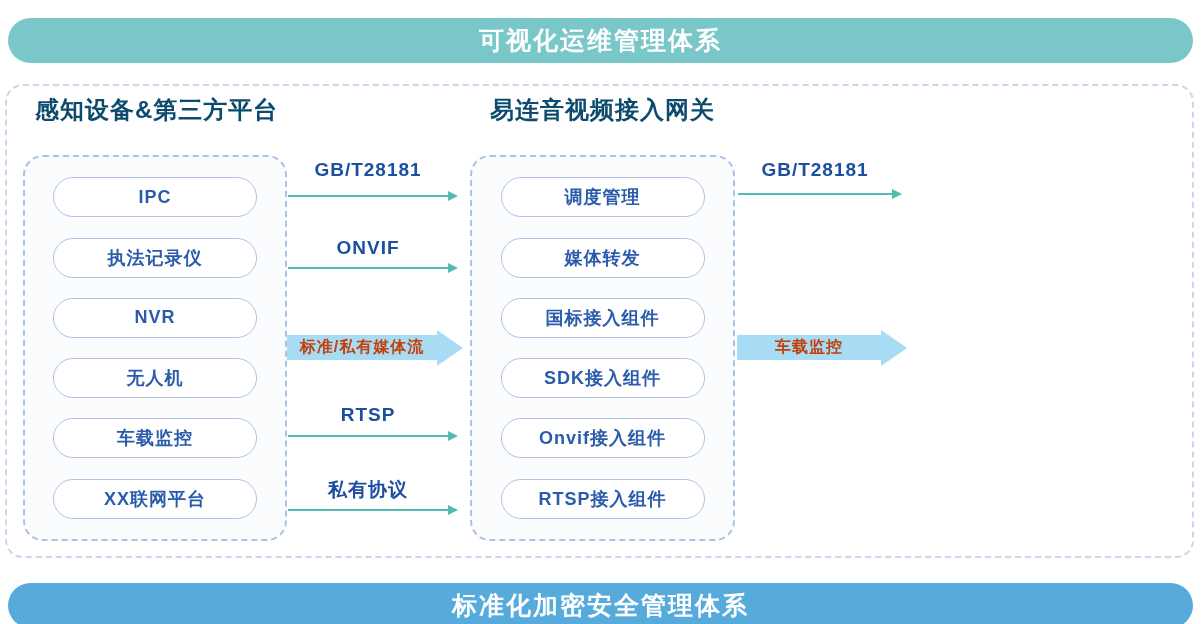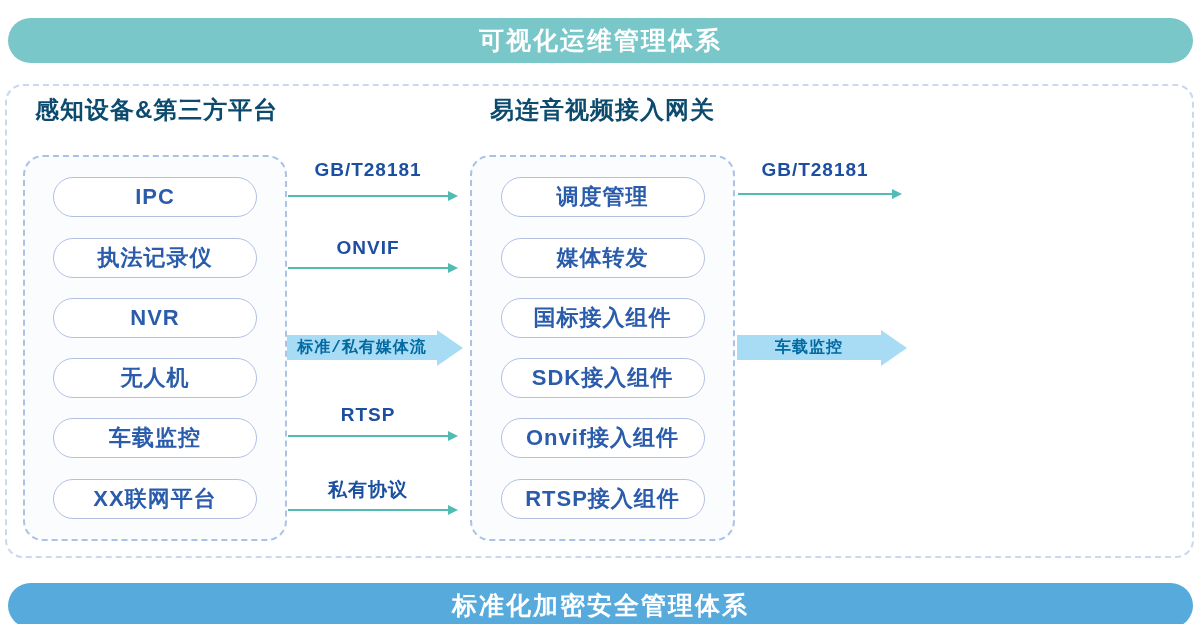--- a/index.html
+++ b/index.html
@@ -29,21 +29,21 @@
   .inner-box{
     position:absolute;top:143px;height:386px;box-sizing:border-box;
     border:2px dashed #A9C2E6;border-radius:20px;background:#FAFCFE;
     display:flex;flex-direction:column;align-items:center;justify-content:space-evenly;
   }
   .box-left{left:23px;width:264px;}
   .box-mid{left:470px;width:265px;}
   .box-right{left:913px;width:268px;display:block;}
   .pill{
     width:204px;height:40px;box-sizing:border-box;border:1.5px solid #B3C0E4;
-    border-radius:20px;background:#ffffff;color:#2A5CAB;font-size:22px;font-weight:bold;
+    border-radius:20px;background:#ffffff;color:#2A5CAB;font-size:18px;font-weight:bold;
     display:flex;align-items:center;justify-content:center;letter-spacing:1px;
   }
   .grad-pill{
     position:absolute;left:29px;width:210px;height:44px;border-radius:22px;
     background:linear-gradient(90deg,#8E9DD1 0%,#7CBFC8 100%);
     color:#ffffff;font-size:19px;font-weight:bold;letter-spacing:1px;
     display:flex;align-items:center;justify-content:center;
   }
   .grad-pill.gp1{top:103px;}
   .grad-pill.gp2{top:244px;}
@@ -55,21 +55,21 @@
     position:absolute;height:2px;background:#52BCB4;
   }
   .thin-arrow::after{
     content:"";position:absolute;right:-10px;top:-4px;
     border-top:5px solid transparent;border-bottom:5px solid transparent;
     border-left:10px solid #52BCB4;
   }
   .big-arrow{
     position:absolute;height:25px;background:#A8DCF5;
     display:flex;align-items:center;justify-content:center;
-    color:#0369a1;font-size:16px;font-weight:bold;letter-spacing:1px;font-family:Liberation Mono, monospace;
+    color:#c2410c;font-size:16px;font-weight:bold;letter-spacing:1px;
   }
   .big-arrow::after{
     content:"";position:absolute;right:-26px;top:50%;transform:translateY(-50%);
     border-top:18px solid transparent;border-bottom:18px solid transparent;
     border-left:26px solid #A8DCF5;
   }
   
   .lf-label{left:288px;width:160px;}
   .lf-arrow{left:288px;width:160px;}
   .rf-label{left:738px;width:154px;}

